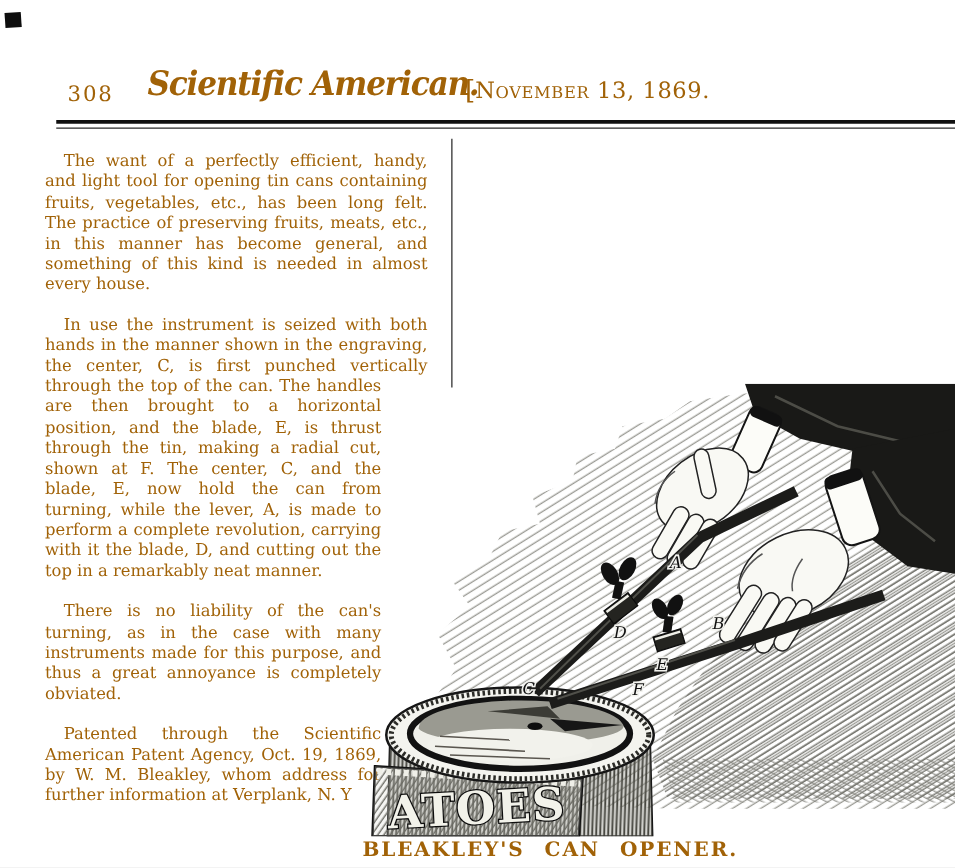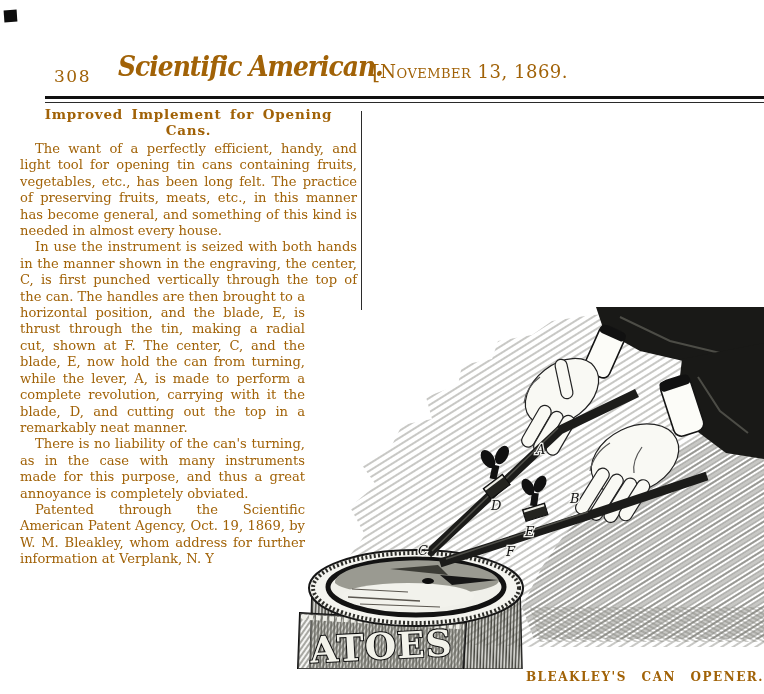--- a/index.html
+++ b/index.html
@@ -13,27 +13,27 @@
             transform:scaleY(1.08);white-space:nowrap;}
   .issue-date{position:absolute;left:372px;top:60px;font-size:18px;white-space:nowrap;}
   .issue-date .bracket{font-size:21px;vertical-align:-1px;}
   .issue-date .dt{font-variant:small-caps;letter-spacing:0.5px;}
   .rule-thick{position:absolute;left:45px;top:96px;width:719px;height:3px;background:#101010;}
   .rule-thin{position:absolute;left:45px;top:102px;width:719px;height:1px;background:#2a2a2a;}
   .col-rule{position:absolute;left:361px;top:111px;width:1px;height:199px;background:#2b2b2b;}
   
   .article{position:absolute;left:20px;top:106px;width:338px;}
   .article h2{margin:0 0 3px 0;font-size:13.5px;text-align:center;letter-spacing:0.8px;word-spacing:3px;}
-  .article p{margin:0;font-size:13.1px;line-height:16.4px;text-align:justify;text-indent:15px;}
+  .article p{margin:16px;font-size:13.1px;line-height:16.4px;text-align:justify;text-indent:15px;}
   .sp1{float:right;width:1px;height:198px;}
   .sp2{float:right;clear:right;width:53px;height:420px;}
   
   .engraving{position:absolute;left:290px;top:307px;width:474px;height:362px;}
-  .fig-caption{position:absolute;left:290px;top:670px;width:474px;text-align:right;
-               font-size:12px;font-weight:bold;letter-spacing:1.5px;word-spacing:9px;white-space:nowrap;}
+  .fig-caption{position:absolute;left:290px;top:670px;width:474px;text-align:left;
+               font-size:16px;font-weight:bold;letter-spacing:1.5px;word-spacing:9px;white-space:nowrap;}
   svg text.plabel{font-family:"DejaVu Serif",serif;font-style:italic;font-size:13px;fill:#101010;
                   paint-order:stroke;stroke:#f2f2ee;stroke-width:2.5px;}
   svg text.canword{font-family:"DejaVu Serif",serif;font-weight:bold;font-size:36px;
                    fill:#f2f2ea;paint-order:stroke;stroke:#0d0d0d;stroke-width:2px;letter-spacing:1px;}
 </style>
 </head>
 <body>
 
 <div id="page">
 
@@ -42,21 +42,20 @@
   <div class="page-num">308</div>
   <div class="masthead">Scientific American.</div>
   <div class="issue-date"><span class="bracket">[</span><span class="dt">November 13, 1869.</span></div>
   <div class="rule-thick"></div>
   <div class="rule-thin"></div>
   <div class="col-rule"></div>
 
   <div class="article">
     <div class="sp1"></div>
     <div class="sp2"></div>
-    <h2>Improved Implement for Opening Cans.</h2>
     <p>The want of a perfectly efficient, handy, and light tool for opening tin cans containing fruits, vegetables, etc., has been long felt.  The practice of preserving fruits, meats, etc., in this manner has become general, and something of this kind is needed in almost every house.</p>
     <p>In use the instrument is seized with both hands in the manner shown in the engraving, the center, C, is first punched vertically through the top of the can.  The handles are then brought to a horizontal position, and the blade, E, is thrust through the tin, making a radial cut, shown at F.  The center, C, and the blade, E, now hold the can from turning, while the lever, A, is made to perform a complete revolution, carrying with it the blade, D, and cutting out the top in a remarkably neat manner.</p>
     <p>There is no liability of the can's turning, as in the case with many instruments made for this purpose, and thus a great annoyance is completely obviated.</p>
     <p>Patented through the Scientific American Patent Agency, Oct. 19, 1869, by W. M. Bleakley, whom address for further information at Verplank, N. Y</p>
 
   </div>
 
   <div class="engraving">
   <svg width="474" height="362" viewBox="0 0 474 362">
     <defs>

